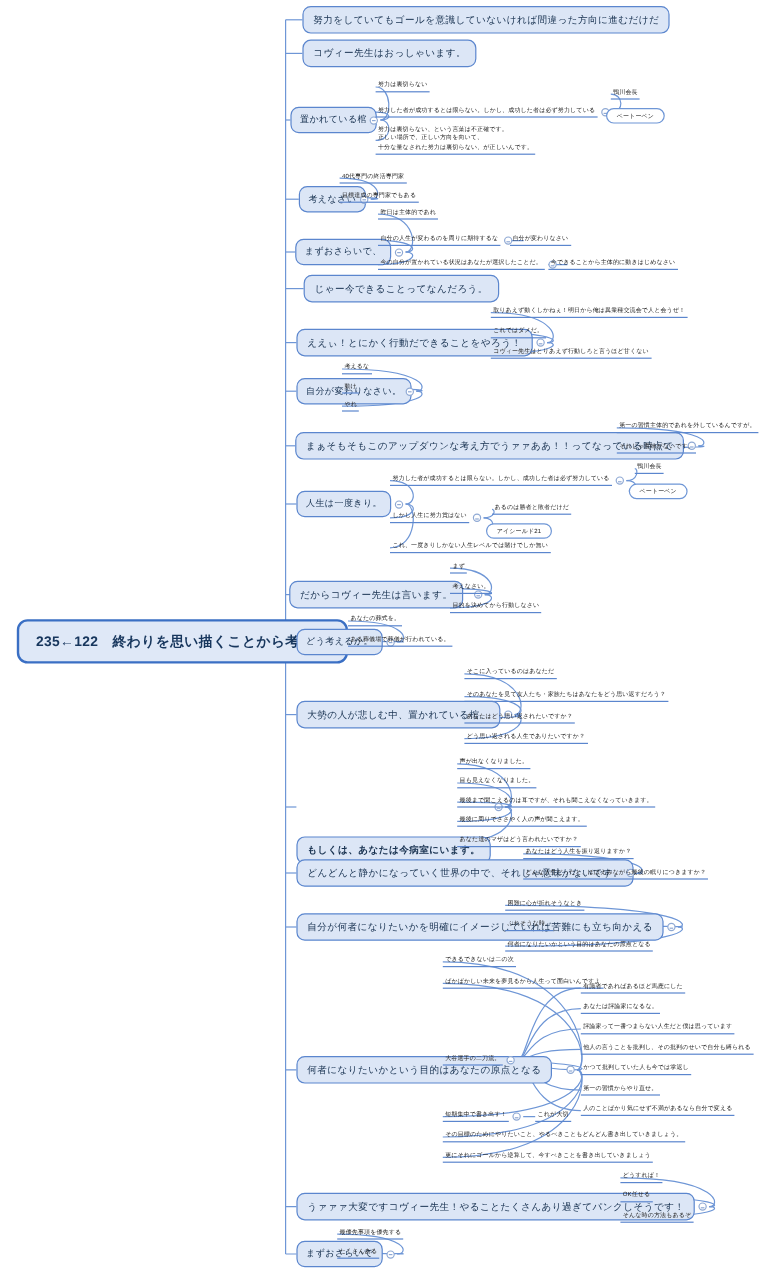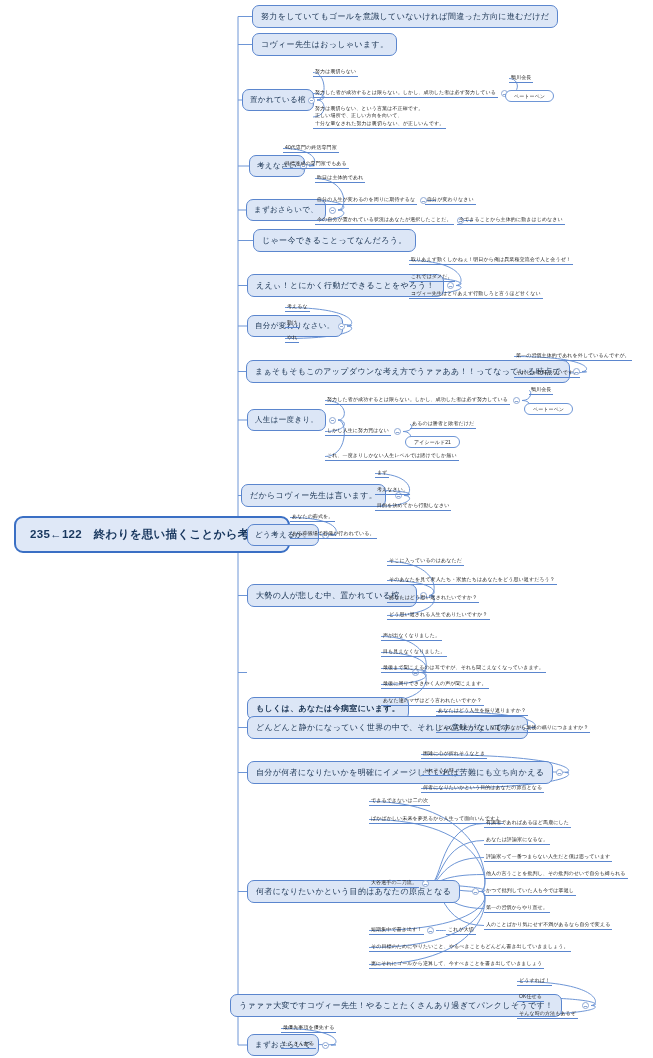--- a/index.html
+++ b/index.html
@@ -283,21 +283,21 @@
       <div class="node leaf ul" style="left: 484px; top: 853px;">評論家って一番つまらない人生だと僕は思っています</div>
       <div class="node leaf ul" style="left: 484px; top: 870px;">他人の言うことを批判し、その批判のせいで自分も縛られる</div>
       <div class="node leaf ul" style="left: 484px; top: 887px;">かつて批判していた人も今では掌返し</div>
       <div class="node leaf ul" style="left: 484px; top: 904px;">第一の習慣からやり直せ。</div>
       <div class="node leaf ul" style="left: 484px; top: 921px;">人のことばかり気にせず不満があるなら自分で変える</div>
       <div class="node leaf ul" style="left: 369px; top: 926px;">短期集中で書き出す！</div>
       <div class="toggle" style="left: 427px; top: 927px;"></div>
       <div class="node leaf ul" style="left: 446px; top: 926px;">これが大切</div>
       <div class="node leaf ul" style="left: 369px; top: 943px;">その目標のためにやりたいこと、やるべきこともどんどん書き出していきましょう。</div>
       <div class="node leaf ul" style="left: 369px; top: 960px;">更にそれにゴールから逆算して、今すべきことを書き出していきましょう</div>
-      <div class="node lvl1" style="left: 230px; top: 994px;">うァァァ大変ですコヴィー先生！やることたくさんあり過ぎてパンクしそうです！</div>
+      <div class="node lvl1" style="left: 247px; top: 994px;">うァァァ大変ですコヴィー先生！やることたくさんあり過ぎてパンクしそうです！</div>
       <div class="toggle" style="left: 582px; top: 1002px;"></div>
       <div class="node leaf ul" style="left: 517px; top: 977px;">どうすれば！</div>
       <div class="node leaf ul" style="left: 517px; top: 993px;">OK任せる</div>
       <div class="node leaf ul" style="left: 517px; top: 1010px;">そんな時の方法もあるぞ</div>
       <div class="node lvl1 small" style="left: 247px; top: 1034px;">まずおさらいで</div>
       <div class="toggle" style="left: 322px; top: 1041.5px;"></div>
       <div class="node leaf ul" style="left: 281px; top: 1024px;">最優先事項を優先する</div>
       <div class="node leaf ul" style="left: 281px; top: 1040px;">たくさんある</div>
     </div>
 </div>

